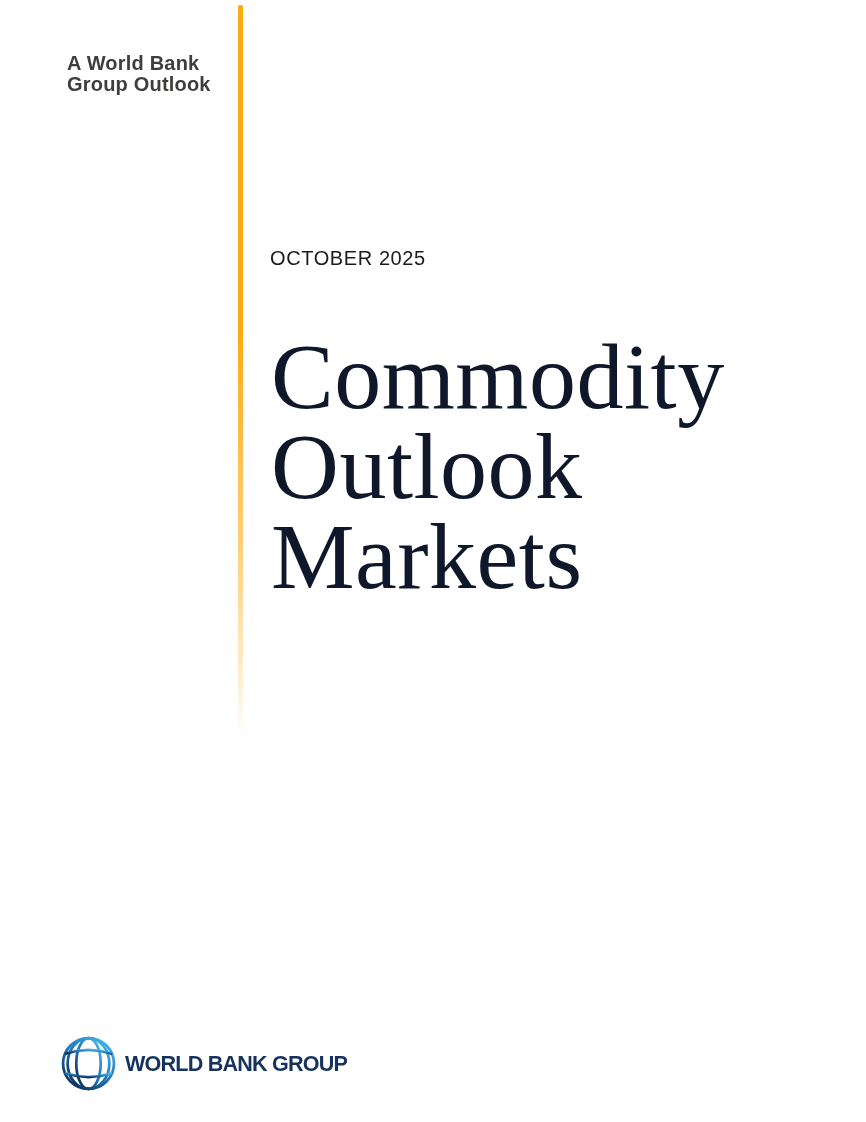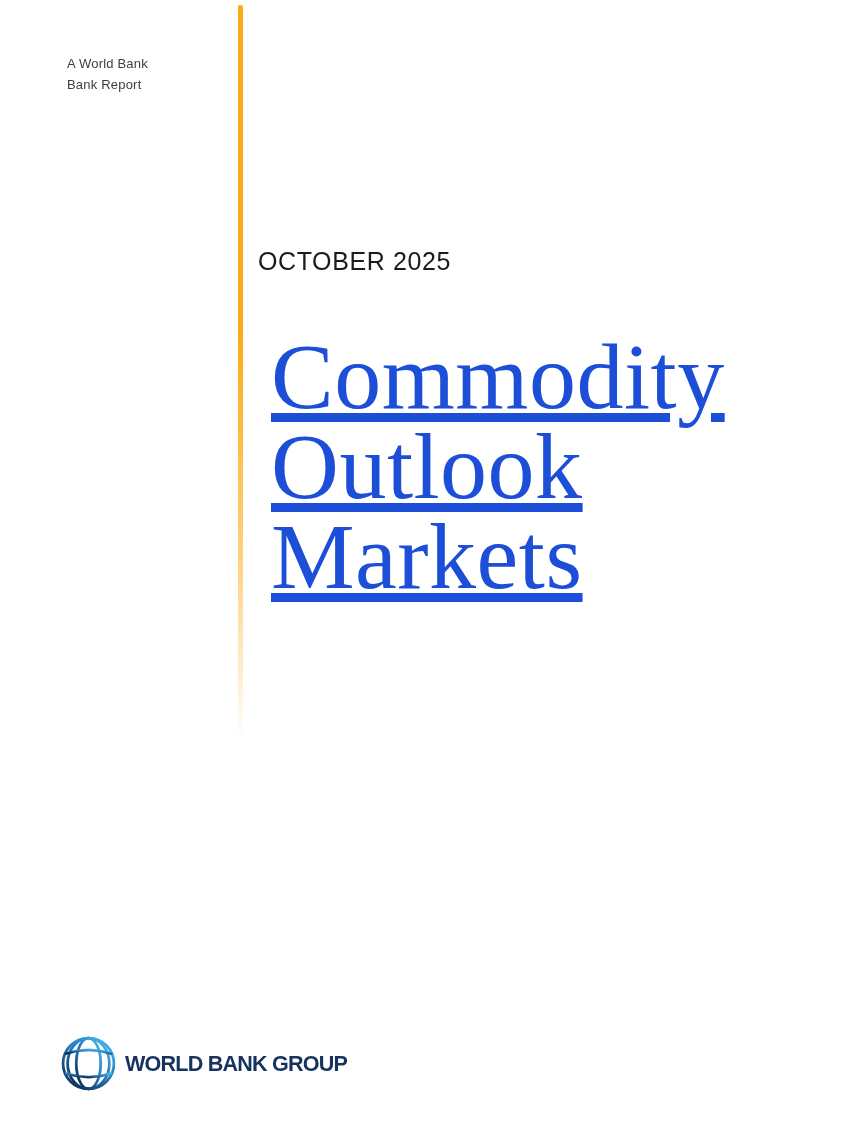--- a/index.html
+++ b/index.html
@@ -8,54 +8,53 @@
     background:#ffffff;
     position:relative;
     overflow:hidden;
     font-family:"Liberation Sans", sans-serif;
   }
   .page{position:absolute;inset:0;background:#ffffff;}
 
   
   .report-badge{
     position:absolute;left:67px;top:53px;
-    font-size:13px;line-height:21px;
-    font-weight:400;color:#3E3E3D;
+    font-size:20px;line-height:21px;
+    font-weight:700;color:#3E3E3D;
     letter-spacing:0.2px;
   }
 
   
   .accent-line{
     position:absolute;left:238px;top:5px;
     width:5px;height:735px;
     background:linear-gradient(to bottom,
       #FBAC15 0%,
       #FBAC15 45%,
       rgba(251,172,21,0.55) 75%,
       rgba(251,172,21,0.18) 92%,
       rgba(251,172,21,0) 100%);
     border-radius:2px;
   }
 
   
   .date-label{
-    position:absolute;left:258px;top:247px;
-    font-size:25px;font-weight:500;
+    position:absolute;left:270px;top:247px;
+    font-size:20px;font-weight:500;
     color:#1B1B1A;letter-spacing:0.6px;
   }
 
   
   .page-title{
     position:absolute;left:271px;top:331px;
     font-family:"Liberation Serif", serif;
     font-size:94px;line-height:90px;
     font-weight:400;
-    color:#1d4ed8;
+    color:#0f172a;
     letter-spacing:0.5px;
-    text-decoration:underline;
   }
   .page-title .line{display:block;}
 
   
   .logo{
     position:absolute;left:60px;top:1035px;
     display:flex;align-items:center;
   }
   .globe{width:57px;height:57px;display:block;}
   .logo-text{
@@ -68,21 +67,21 @@
     transform-origin:left center;
   }
 </style>
 </head>
 <body>
 
 <div class="page">
 
   <div class="report-badge">
     <span>A World Bank</span><br>
-    <span>Bank Report</span>
+    <span>Group Outlook</span>
   </div>
 
   <div class="accent-line"></div>
 
   <div class="date-label">OCTOBER 2025</div>
 
   <h1 class="page-title" style="margin:0;">
     <span class="line">Commodity</span>
     <span class="line">Outlook</span>
     <span class="line">Markets</span>

